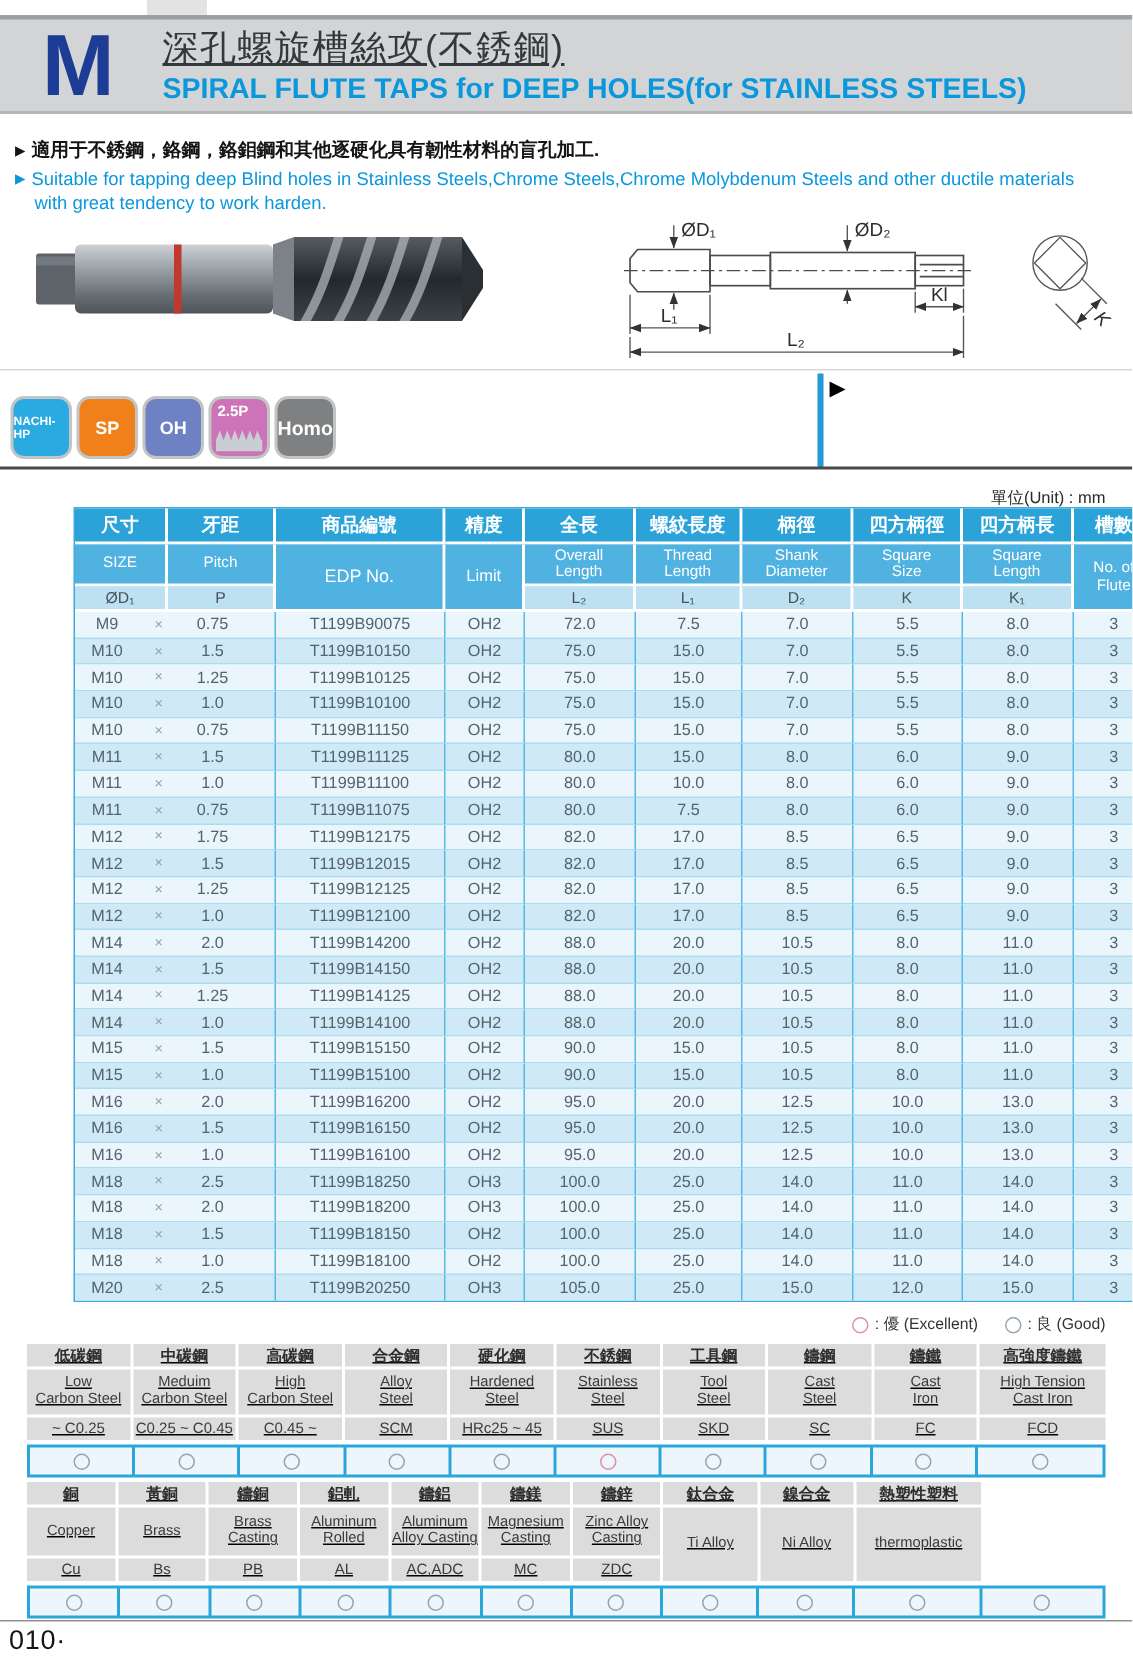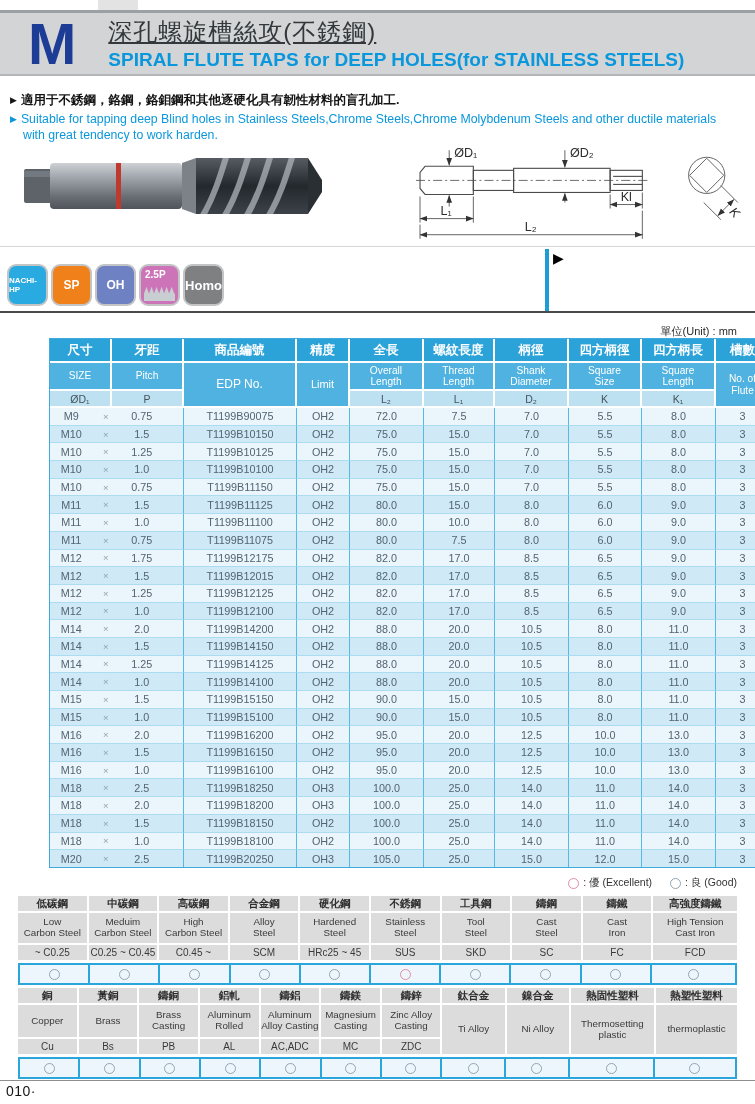--- a/index.html
+++ b/index.html
@@ -72,36 +72,36 @@
           font-size:10.5px;color:#333;}
   .legend .item{display:flex;gap:4px;align-items:center;}
   .circ{display:inline-block;width:11px;height:11px;border-radius:50%;border:1.6px solid #95a5b0;
         box-sizing:border-box;background:transparent;}
   .circ.exc{border-color:#e08fa2;}
 
   
   .mat{position:absolute;left:18px;width:719px;display:grid;gap:2px;}
   #mat1{top:896px;height:64px;grid-template-columns:repeat(9,1fr) 1.22fr;}
   #mat2{top:988px;height:66px;grid-template-columns:repeat(7,1fr) 1.06fr 1.06fr 1.42fr 1.38fr;}
-  .mcol{display:flex;flex-direction:column;gap:2px;min-width:0;}
+  .mcol{display:flex;flex-direction:column;gap:2px;min-width:0;text-decoration:underline;}
   .mzh{height:15px;background:#dcdcdc;font-size:10.5px;font-weight:bold;color:#2e2e2e;
        display:flex;align-items:center;justify-content:center;}
   .men{flex:1;background:#dcdcdc;font-size:9.8px;color:#3a3a3a;display:flex;align-items:center;
        justify-content:center;text-align:center;white-space:pre-line;line-height:1.12;}
   .mcode{height:15px;background:#dcdcdc;font-size:10px;color:#3a3a3a;
          display:flex;align-items:center;justify-content:center;}
   .matrating{position:absolute;left:18px;width:719px;display:grid;gap:2px;padding:2px;
              background:#2ba6db;box-sizing:border-box;}
   #mat1r{top:963px;height:22px;grid-template-columns:repeat(9,1fr) 1.22fr;}
   #mat2r{top:1057px;height:22px;grid-template-columns:repeat(7,1fr) 1.06fr 1.06fr 1.42fr 1.38fr;}
   .rcell{background:#edf6fc;display:flex;align-items:center;justify-content:center;}
 
   
   .footrule{position:absolute;top:1080px;left:0;width:755px;height:1px;background:#8f8f8f;}
-  .pagenum{position:absolute;top:1083px;left:6px;font-size:14px;color:#141414;letter-spacing:0.5px;}
+  .pagenum{position:absolute;top:1083px;left:6px;font-size:18px;color:#141414;letter-spacing:0.5px;}
 </style>
 </head>
 <body>
 
 <div class="page">
 
   <div class="toptab"></div>
 
   <header class="topbar">
     <div class="m-letter">M</div>
@@ -869,25 +869,20 @@
       </div>
       <div class="mcol">
         <div class="mzh">鈦合金</div>
         <div class="men">Ti Alloy</div>
       </div>
       <div class="mcol">
         <div class="mzh">鎳合金</div>
         <div class="men">Ni Alloy</div>
       </div>
       <div class="mcol">
-        <div class="mzh">熱固性塑料</div>
-        <div class="men">Thermosetting
-plastic</div>
-      </div>
-      <div class="mcol">
         <div class="mzh">熱塑性塑料</div>
         <div class="men">thermoplastic</div>
       </div>
     </div>
   <div class="matrating" id="mat2r">
       <div class="rcell">
         <span class="circ"></span>
       </div>
       <div class="rcell">
         <span class="circ"></span>

